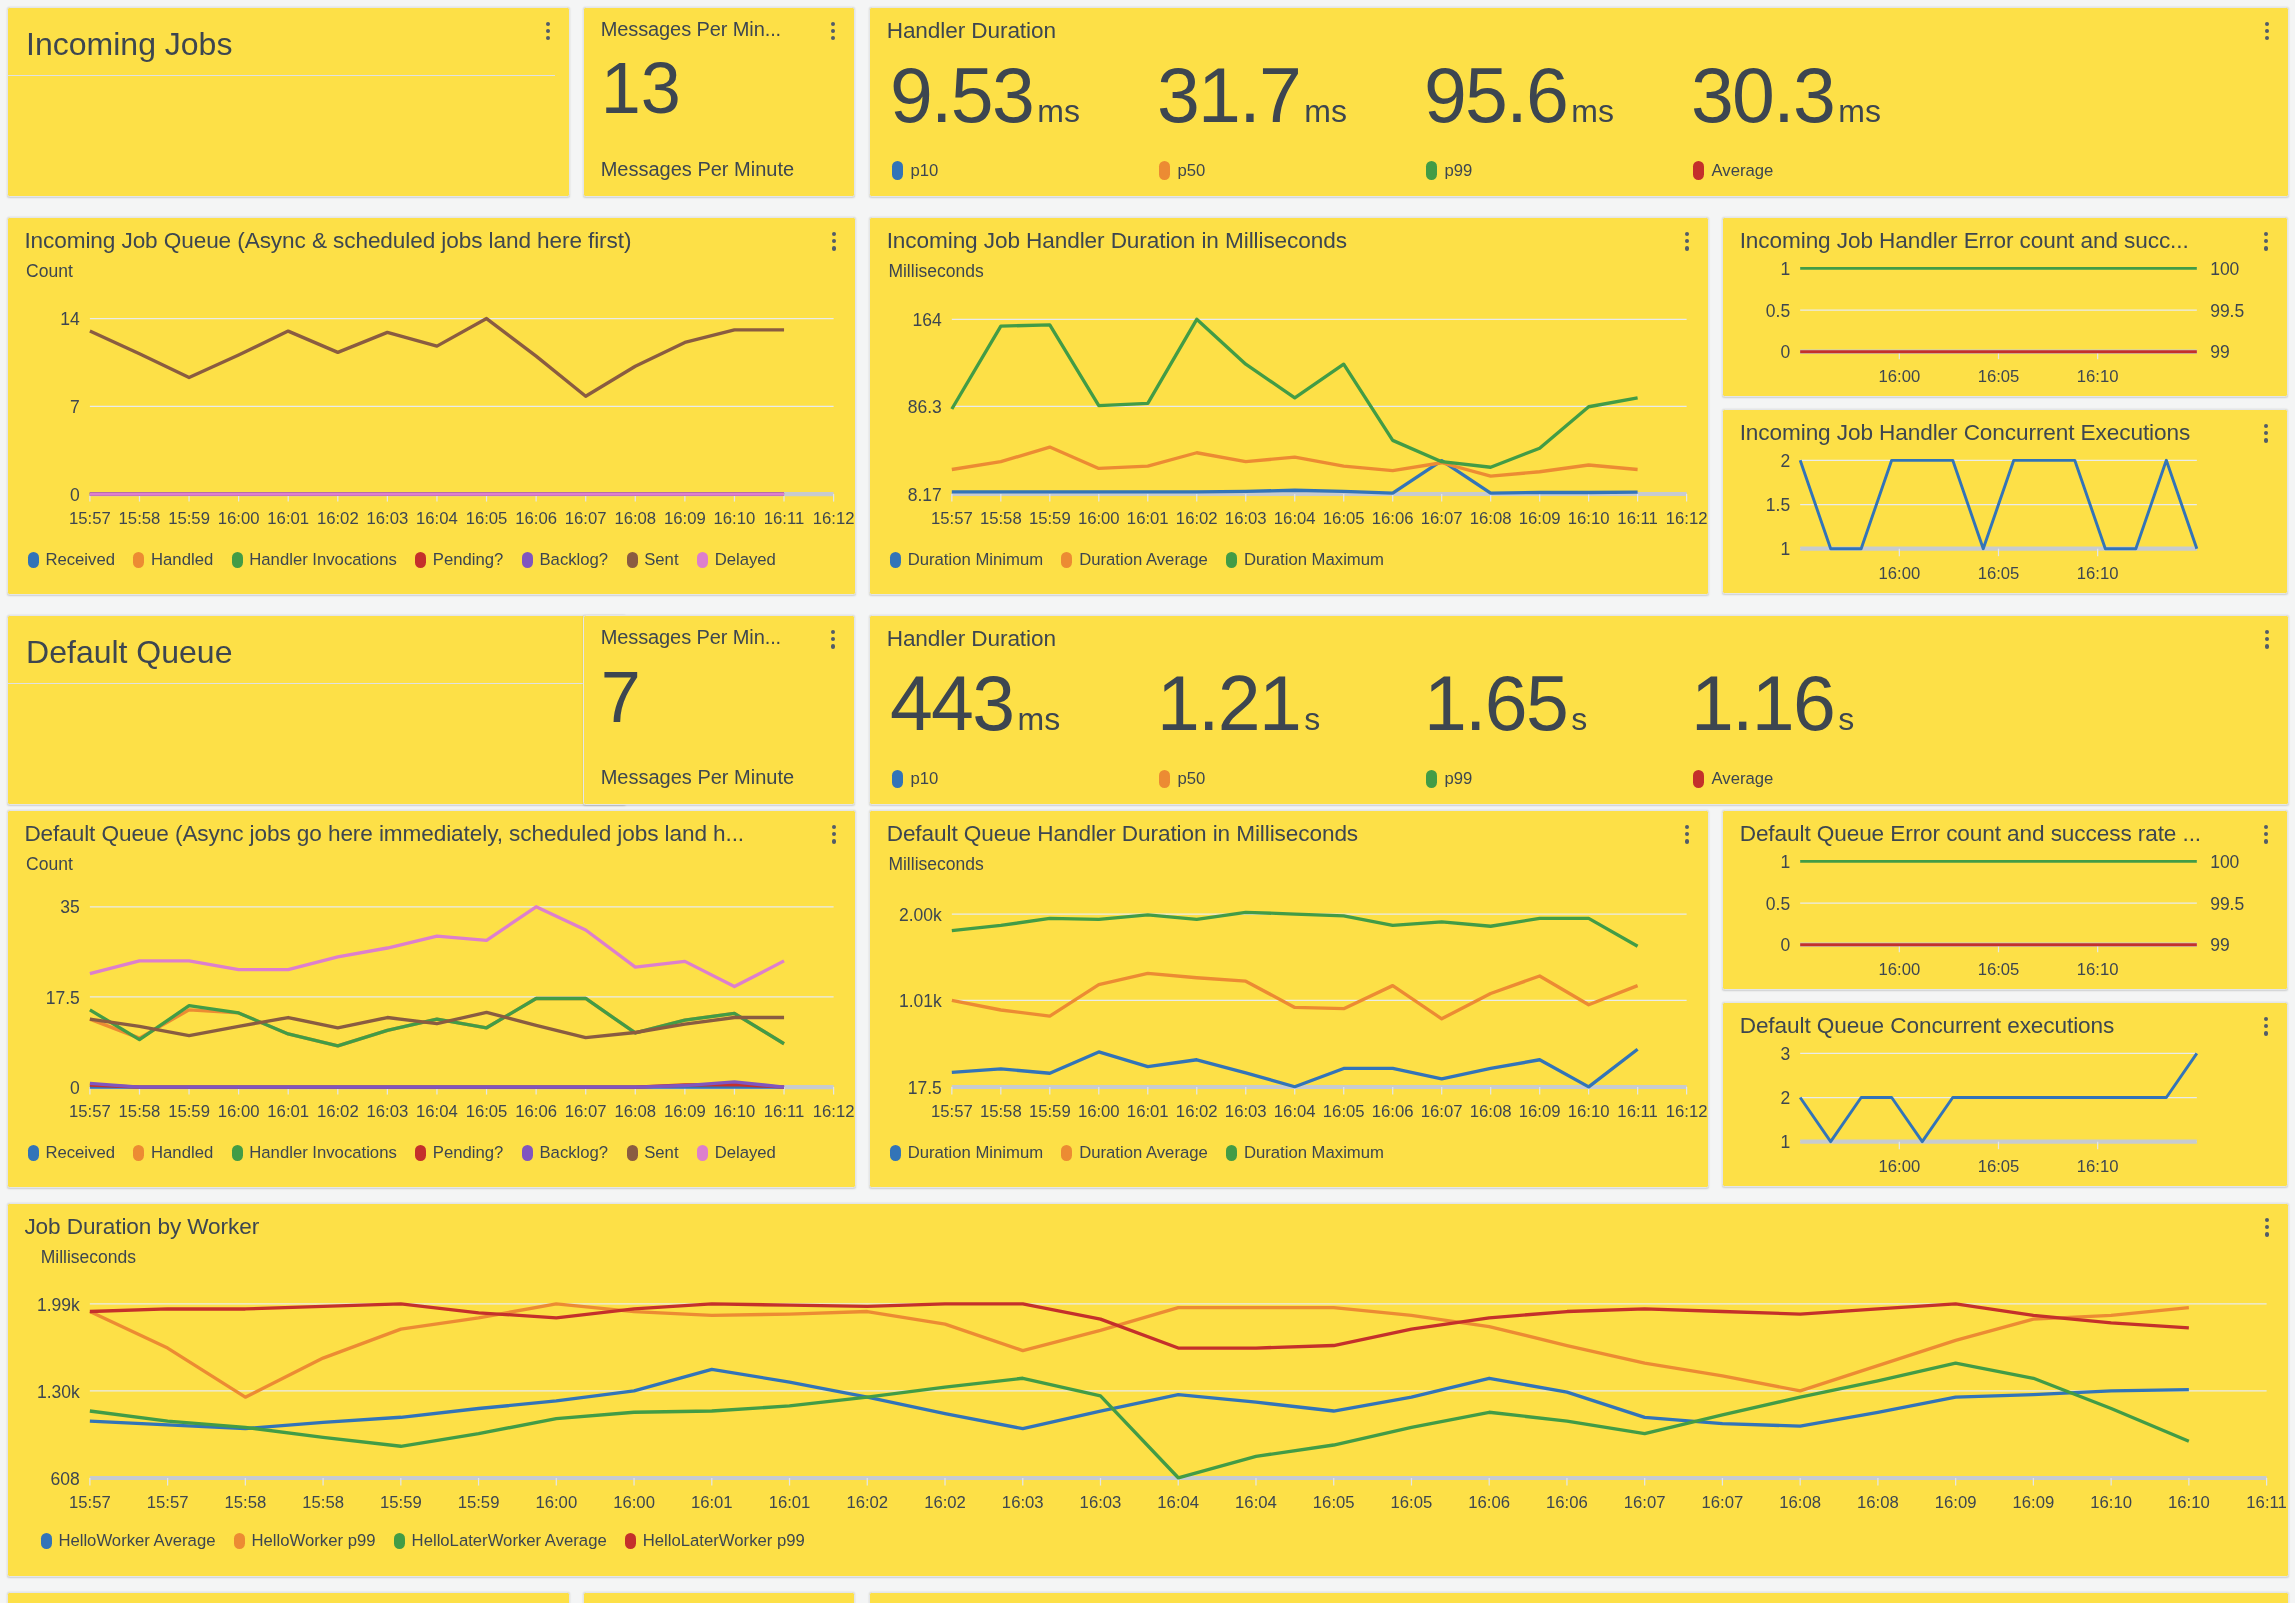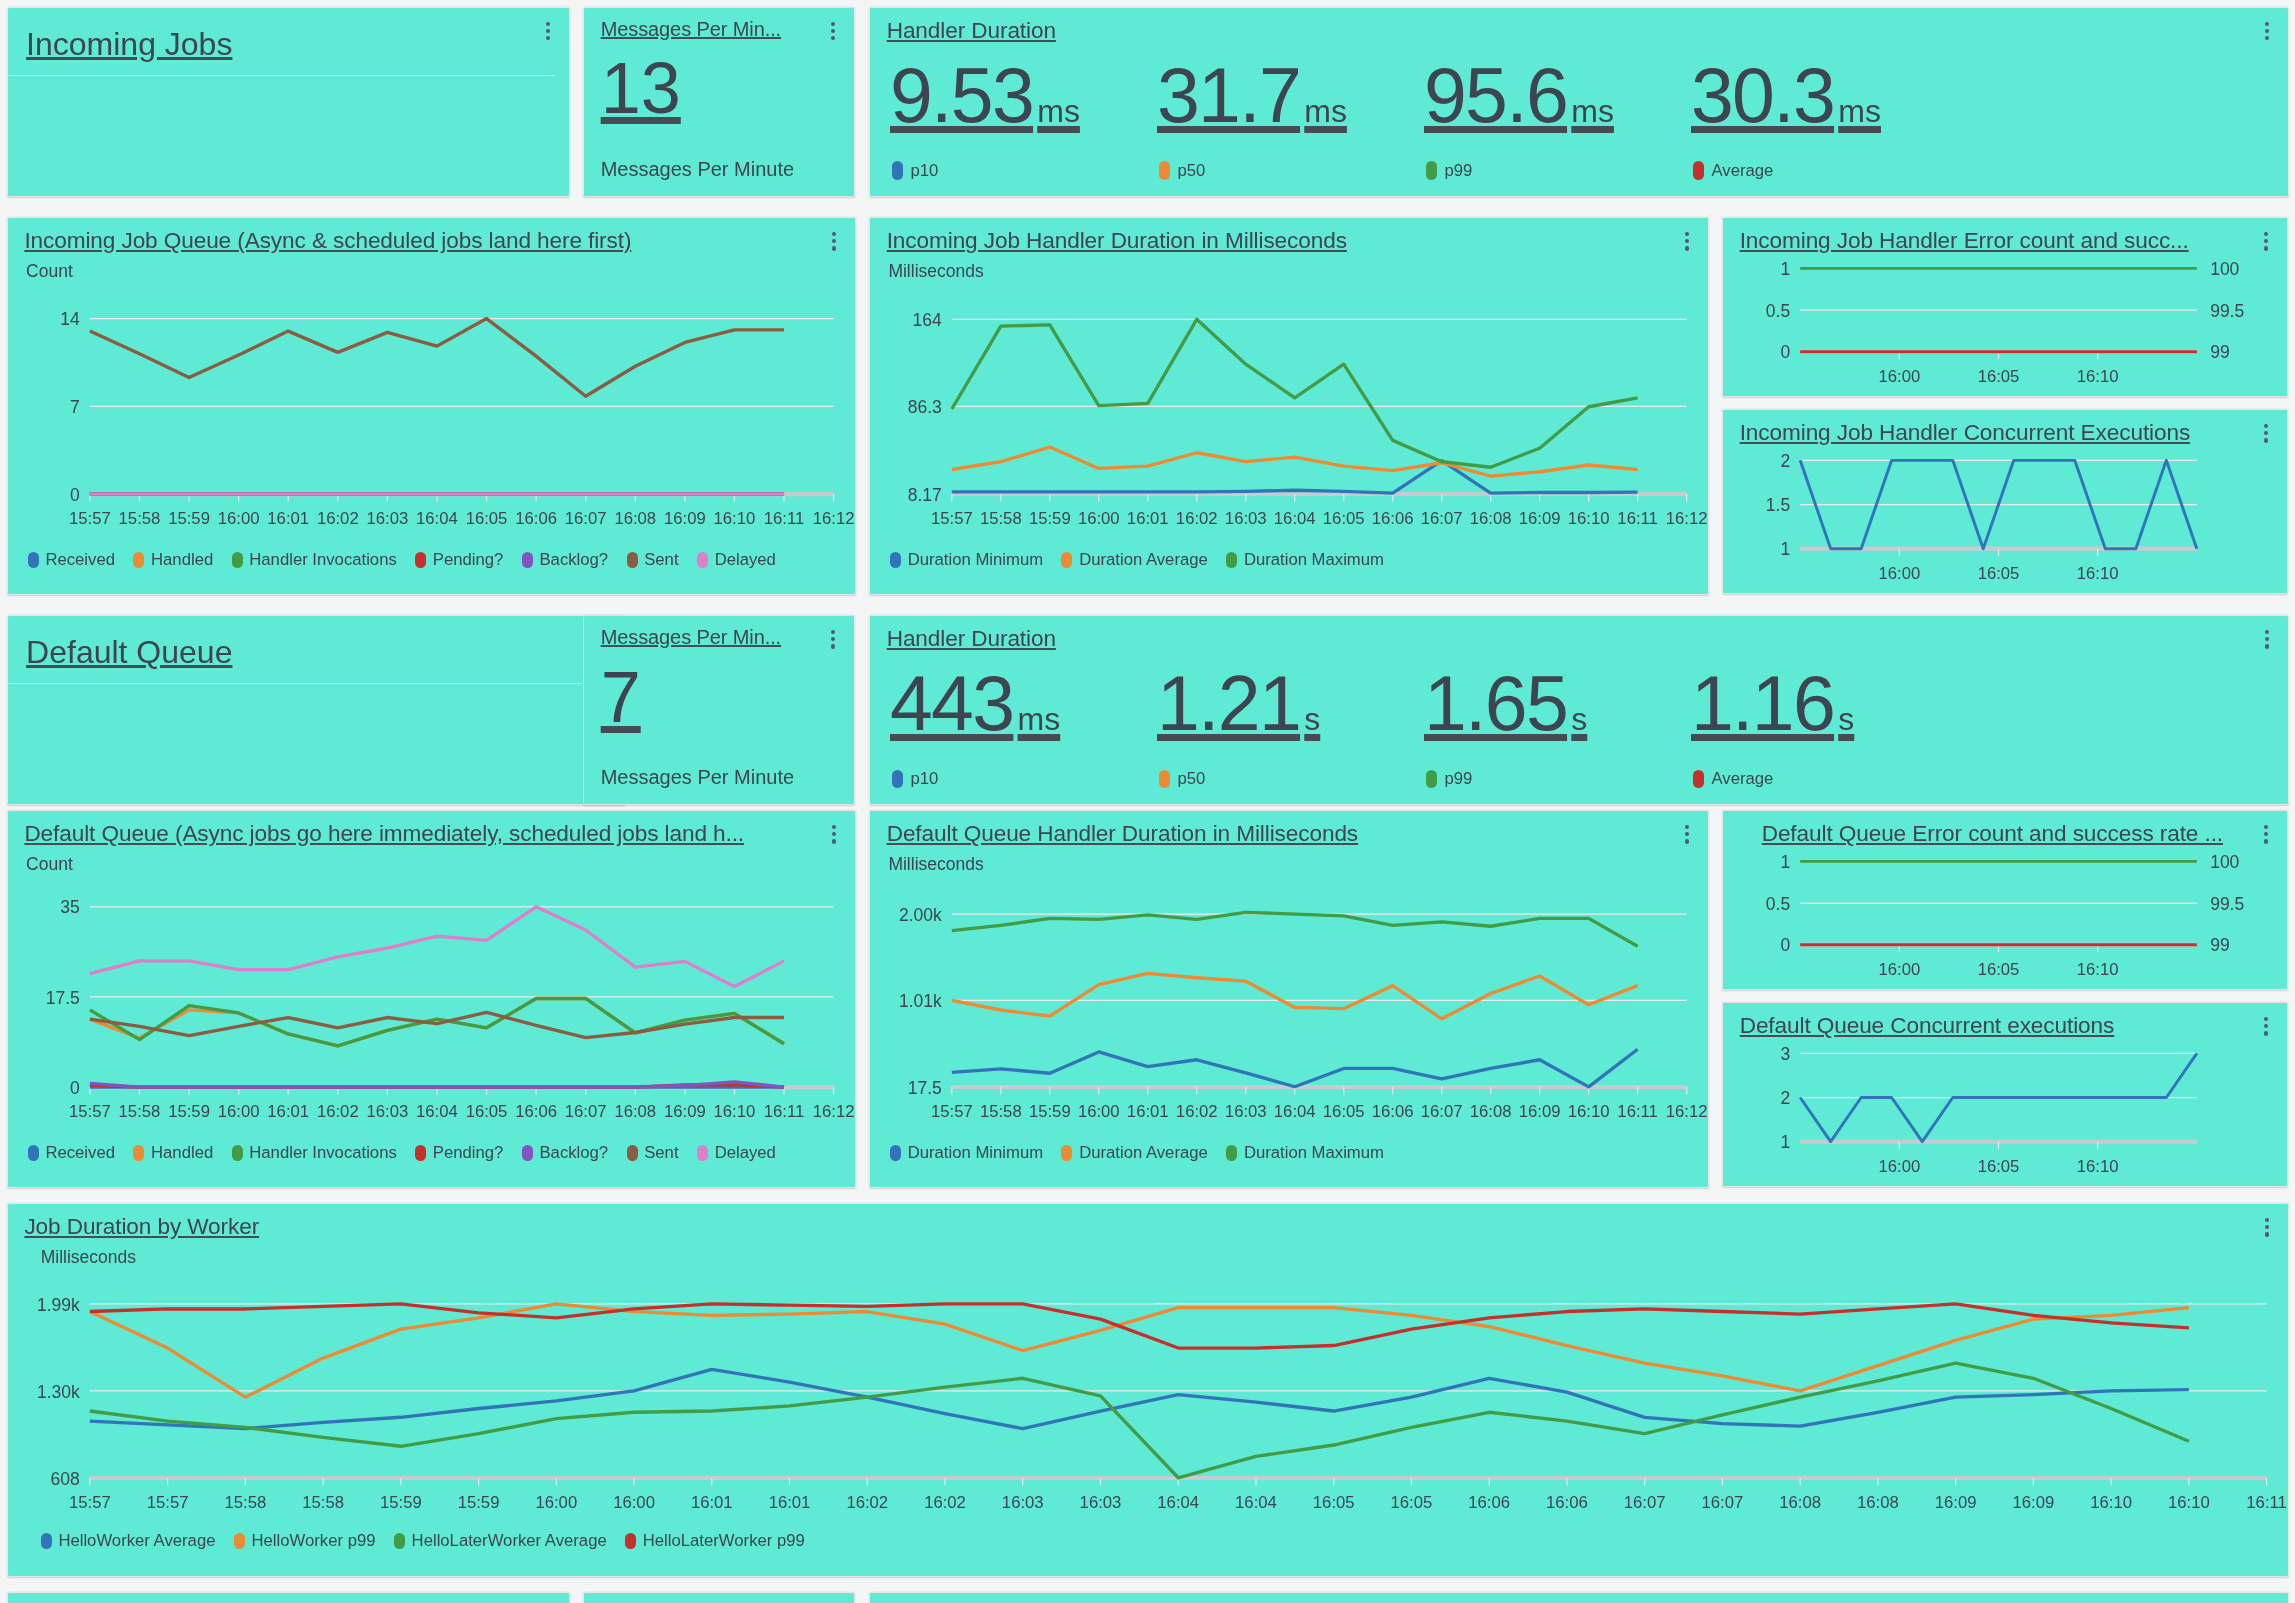--- a/index.html
+++ b/index.html
@@ -7,26 +7,25 @@
   body {
     width: 2295px; height: 1604px;
     background: #f4f5f5;
     font-family: "Liberation Sans", sans-serif;
     color: #464c54;
     overflow: hidden;
   }
   .dash { position: relative; width: 2295px; height: 1604px; padding: 6.7px 6.7px 0 6.7px; }
   .panel {
     position: absolute;
-    background: #5eead4;
+    background: #fde047;
     border: 0.8px solid #e4e6e8;
     border-radius: 2.5px;
     box-shadow: 0 0.8px 1.7px rgba(30,35,45,0.18);
     overflow: hidden;
-    text-decoration: underline;
   }
   .ptitle {
     font-size: 22.6px;
     font-weight: 500;
     color: #3d4650;
     padding: 10px 42px 0 16.7px;
     white-space: nowrap;
     overflow: hidden;
     text-overflow: ellipsis;
     letter-spacing: -0.1px;
@@ -584,21 +583,21 @@
           <span>Duration Maximum</span>
         </div>
       </div>
     <div class="menu-dots">
         <i></i>
         <i></i>
         <i></i>
       </div>
   </div>
 
-  <div class="panel" style="left:1722px; top:810px; width:566px; height:180px;text-align:center;">
+  <div class="panel" style="left:1722px; top:810px; width:566px; height:180px;">
     <div class="ptitle">Default Queue Error count and success rate ...</div>
     <div class="plot" style="left:0px; top:37px; width:566px; height:140px;">
         <svg width="566" height="140" viewBox="0 0 678 168">
           <line x1="92" x2="568" y1="116" y2="116" class="gridline"></line>
           <text x="80" y="124" text-anchor="end" class="ytick">0</text>
           <text x="584" y="124" text-anchor="start" class="ytick">99</text>
           <line x1="92" x2="568" y1="66" y2="66" class="gridline"></line>
           <text x="80" y="74" text-anchor="end" class="ytick">0.5</text>
           <text x="584" y="74" text-anchor="start" class="ytick">99.5</text>
           <line x1="92" x2="568" y1="16" y2="16" class="gridline"></line>

